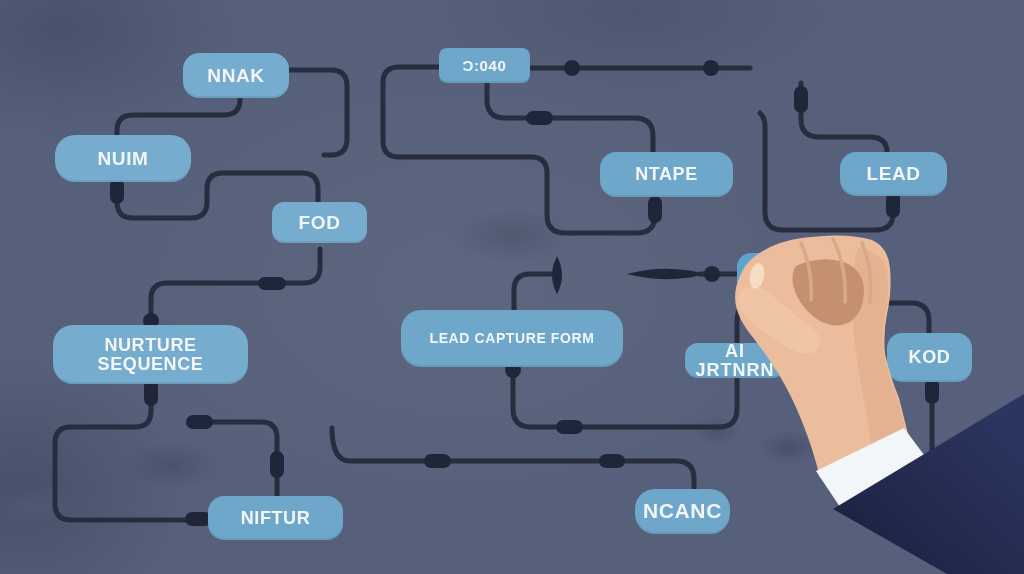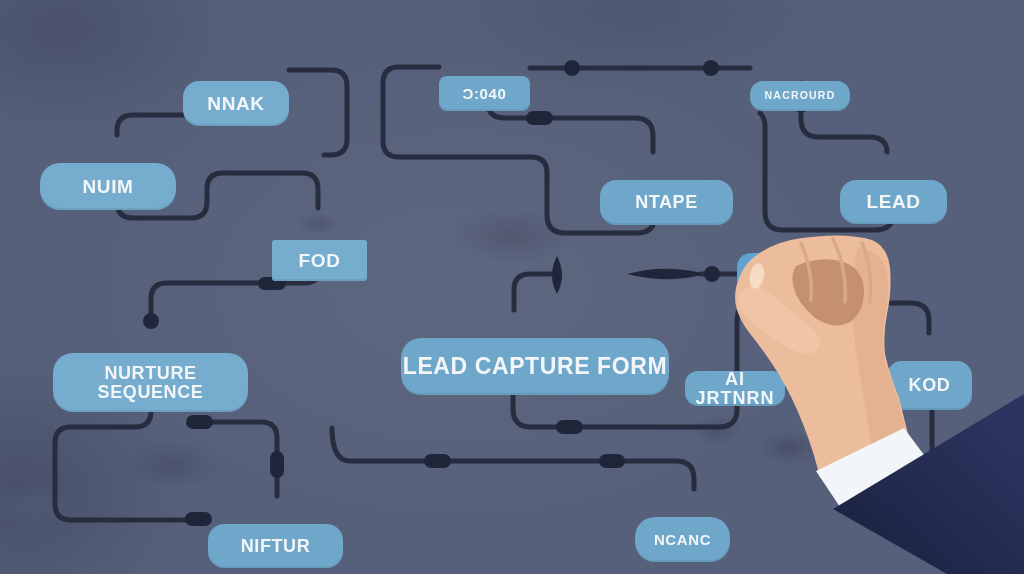--- a/index.html
+++ b/index.html
@@ -26,21 +26,20 @@
       radial-gradient(500px 320px at 45% 50%, rgba(255,255,255,.045), transparent 75%);
   }
   svg{position:absolute;left:0;top:0;}
   .w{fill:none;stroke:var(--line);stroke-width:5;stroke-linecap:round;stroke-linejoin:round;}
   .capf{fill:var(--line-dark);stroke:none;}
   .node{
     position:absolute;display:flex;align-items:center;justify-content:center;
     background:var(--node);color:var(--node-text);font-weight:bold;
     letter-spacing:.6px;text-align:center;line-height:1.05;
     box-shadow:inset 0 -2px 0 rgba(30,50,70,.10);
-    margin-top:28px;
   }
   .node.lite{background:var(--node-lite);}
   .hand{pointer-events:none;}
 </style>
 </head>
 <body>
 
 <div class="stage">
   <div class="bg"></div>
 
@@ -84,31 +83,30 @@
     <circle class="capf" cx="712" cy="274" r="8"></circle>
 
     <path class="capf" d="M557,256 Q562,266 562,275 Q562,285 557,294 Q552,285 552,275 Q552,266 557,256 Z"></path>
     <path class="capf" d="M627,274 Q650,268 672,269 Q696,270 701,274 Q696,278 672,279 Q650,280 627,274 Z"></path>
 
     <rect x="737" y="253" width="53" height="59" rx="14" fill="var(--node-held)"></rect>
   </svg>
 
   <div class="node lite" style="left:183px;top:53px;width:106px;height:45px;font-size:19px;border-radius:16px">NNAK</div>
   <div class="node" style="left:439px;top:48px;width:91px;height:35px;font-size:15px;border-radius:8px">Ɔ:040</div>
-  <div class="node" style="left:750px;top:53px;width:100px;height:30px;font-size:10.5px;letter-spacing:1.2px;border-radius:13px">NACROURD</div>
-  <div class="node lite" style="left:40px;top:135px;width:136px;height:47px;font-size:19px;border-radius:20px">NUIM</div>
+  <div class="node lite" style="left:55px;top:135px;width:136px;height:47px;font-size:19px;border-radius:20px">NUIM</div>
   <div class="node" style="left:600px;top:152px;width:133px;height:45px;font-size:18px;border-radius:16px">NTAPE</div>
   <div class="node" style="left:840px;top:152px;width:107px;height:44px;font-size:19px;border-radius:16px">LEAD</div>
-  <div class="node lite" style="left:272px;top:212px;width:95px;height:41px;font-size:19px;border-radius:3px">FOD</div>
+  <div class="node lite" style="left:272px;top:202px;width:95px;height:41px;font-size:19px;border-radius:12px">FOD</div>
   <div class="node lite" style="left:53px;top:325px;width:195px;height:59px;font-size:18px;border-radius:20px">NURTURE SEQUENCE</div>
-  <div class="node" style="left:401px;top:310px;width:268px;height:57px;font-size:23px;border-radius:20px">LEAD CAPTURE FORM</div>
+  <div class="node" style="left:401px;top:310px;width:222px;height:57px;font-size:14px;border-radius:20px">LEAD CAPTURE FORM</div>
   <div class="node" style="left:685px;top:343px;width:100px;height:35px;font-size:18px;letter-spacing:1px;border-radius:13px">AI JRTNRN</div>
   <div class="node" style="left:887px;top:333px;width:85px;height:49px;font-size:18px;border-radius:15px">KOD</div>
   <div class="node" style="left:208px;top:496px;width:135px;height:44px;font-size:18px;border-radius:16px">NIFTUR</div>
-  <div class="node" style="left:635px;top:489px;width:95px;height:45px;font-size:15px;border-radius:20px">NCANC</div>
+  <div class="node" style="left:635px;top:489px;width:95px;height:45px;font-size:21px;border-radius:20px">NCANC</div>
 
   <svg class="hand" width="1024" height="574" viewBox="0 0 1024 574">
     <defs>
       <linearGradient id="slv" x1="0.95" y1="0.2" x2="0.15" y2="1">
         <stop offset="0" stop-color="var(--suit1)"></stop>
         <stop offset="1" stop-color="var(--suit2)"></stop>
       </linearGradient>
     </defs>
 
     <path fill="var(--skin)" d="M753,258 Q772,242 802,238 Q846,232 872,240 Q888,247 890,268 Q892,292 887,314 Q883,334 885,354 Q890,376 899,398 L908,434 L820,478 Q814,452 803,424 Q792,396 778,373 Q764,351 751,335 Q739,320 736,306 Q733,291 740,276 Q745,264 753,258 Z"></path>

